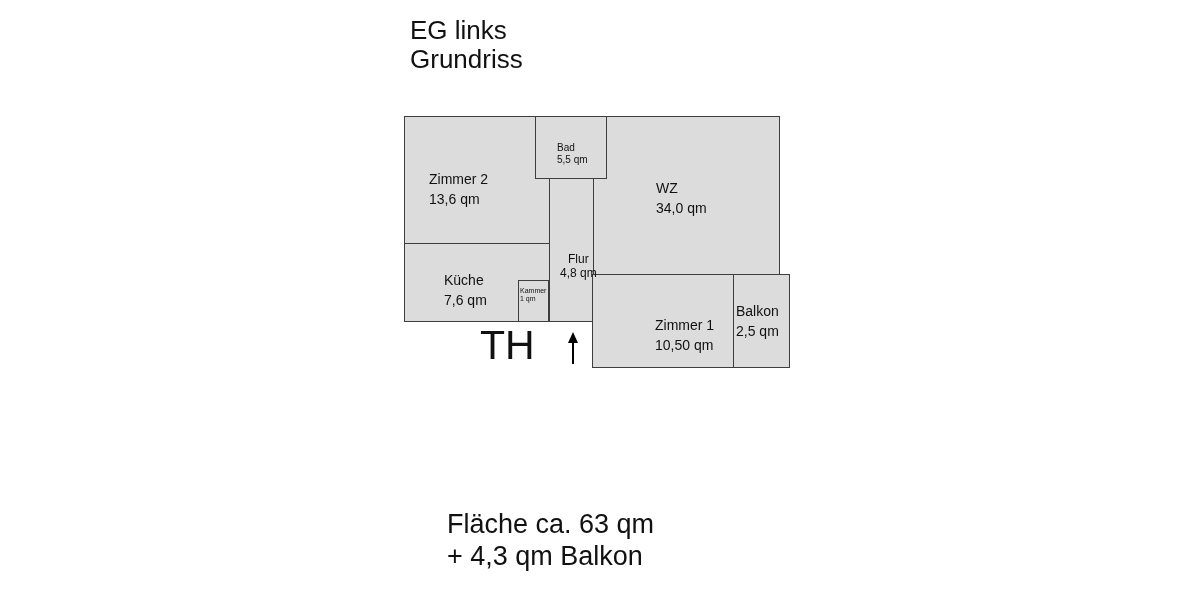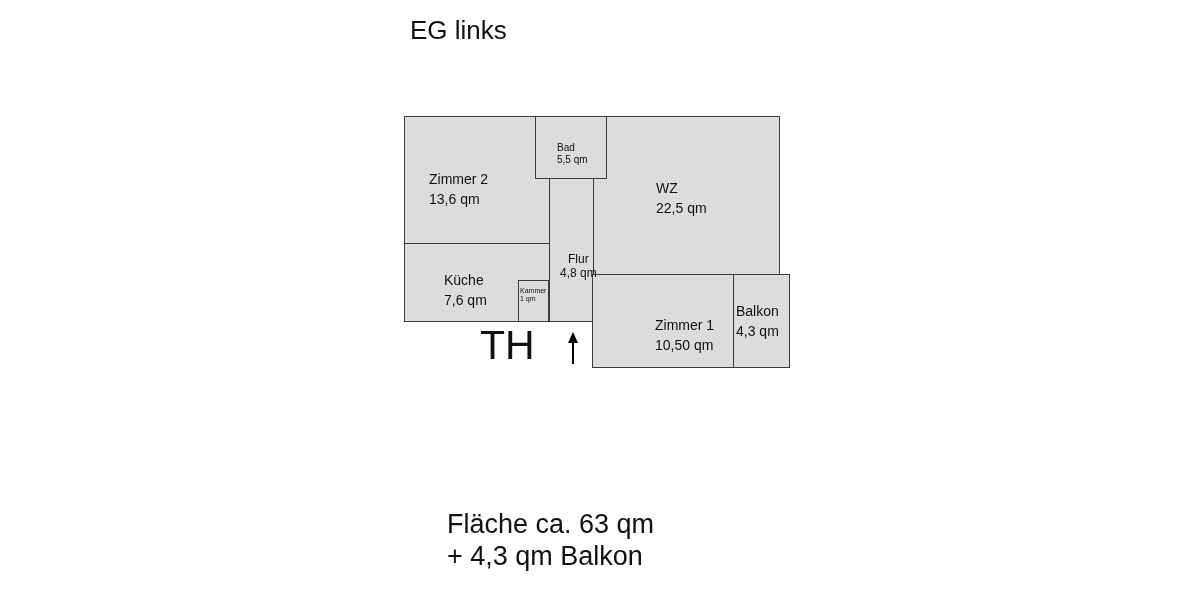--- a/index.html
+++ b/index.html
@@ -70,20 +70,21 @@
     width:2px;height:23px;background:#000;
   }
 </style>
 </head>
 <body>
 
 <div id="canvas">
 
   <div class="label title l-title">
     <div>EG links</div>
+    <div>Grundriss</div>
   </div>
 
   <div class="room r-zimmer2"></div>
   <div class="room r-kueche"></div>
   <div class="room r-wz"></div>
   <div class="room r-flur"></div>
   <div class="room r-zimmer1"></div>
   <div class="room r-balkon"></div>
   <div class="room r-bad"></div>
   <div class="room r-kammer"></div>
@@ -93,21 +94,21 @@
     <div>13,6 qm</div>
   </div>
 
   <div class="label label-small l-bad">
     <div>Bad</div>
     <div>5,5 qm</div>
   </div>
 
   <div class="label room-label l-wz">
     <div>WZ</div>
-    <div>22,5 qm</div>
+    <div>34,0 qm</div>
   </div>
 
   <div class="label room-label l-kueche">
     <div>Küche</div>
     <div>7,6 qm</div>
   </div>
 
   <div class="label label-kammer l-kammer">
     <div>Kammer</div>
     <div>1 qm</div>
@@ -118,21 +119,21 @@
     <div>4,8 qm</div>
   </div>
 
   <div class="label room-label l-zimmer1">
     <div>Zimmer 1</div>
     <div>10,50 qm</div>
   </div>
 
   <div class="label room-label l-balkon">
     <div>Balkon</div>
-    <div>4,3 qm</div>
+    <div>2,5 qm</div>
   </div>
 
   <div class="label th-label l-th">TH</div>
 
   <div class="arrow">
     <div class="head"></div>
     <div class="shaft"></div>
   </div>
 
   <div class="label summary l-summary">

